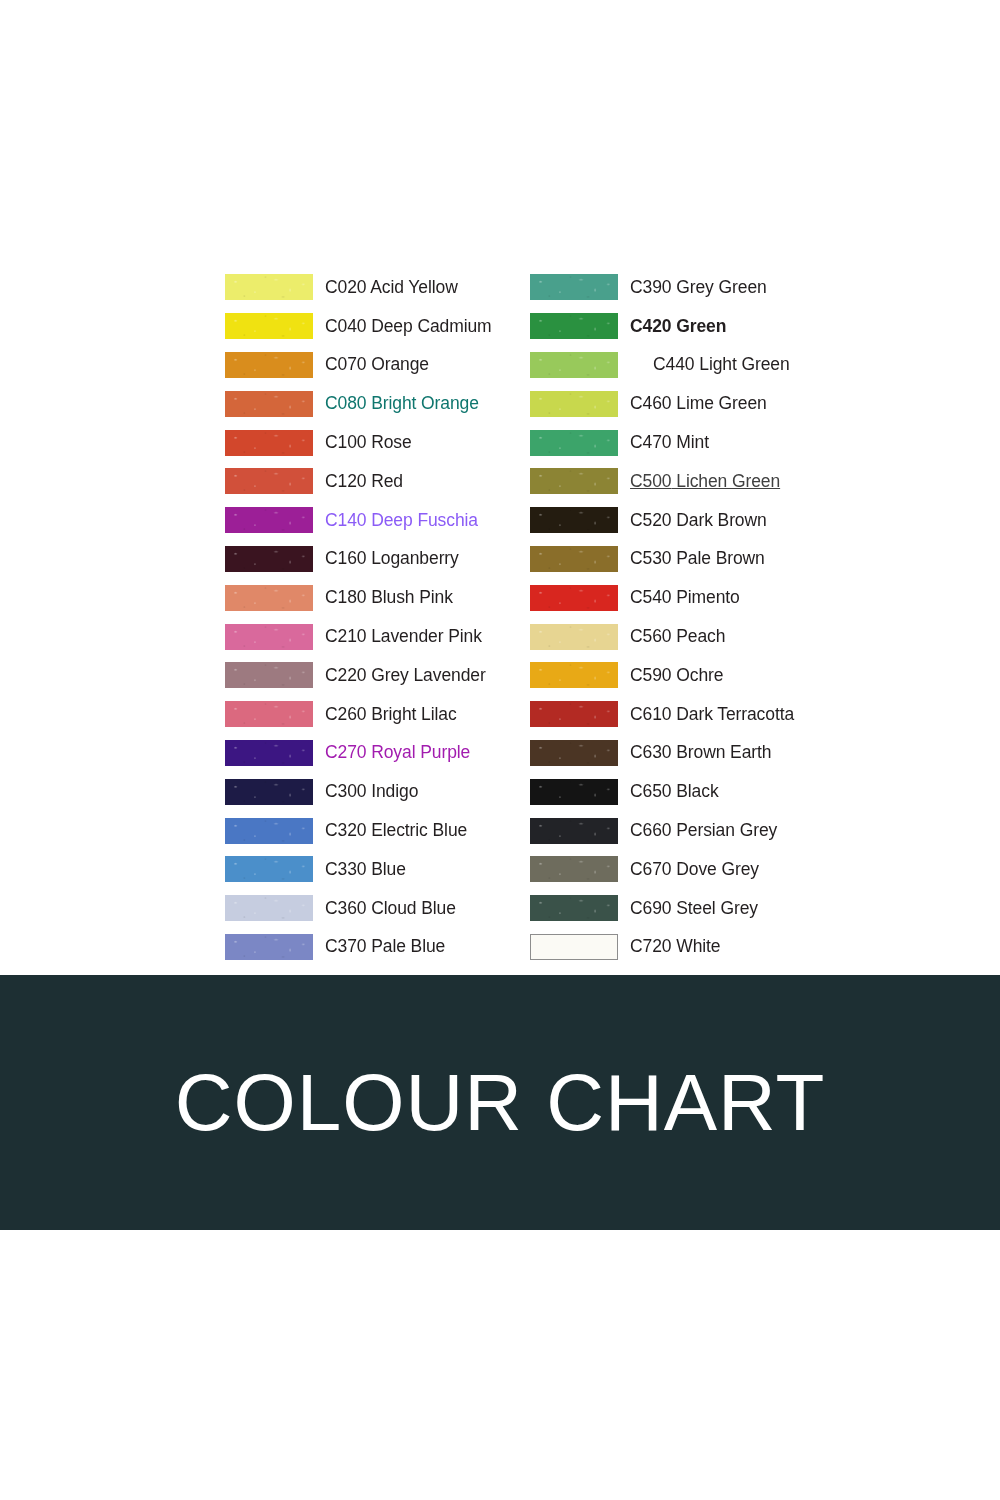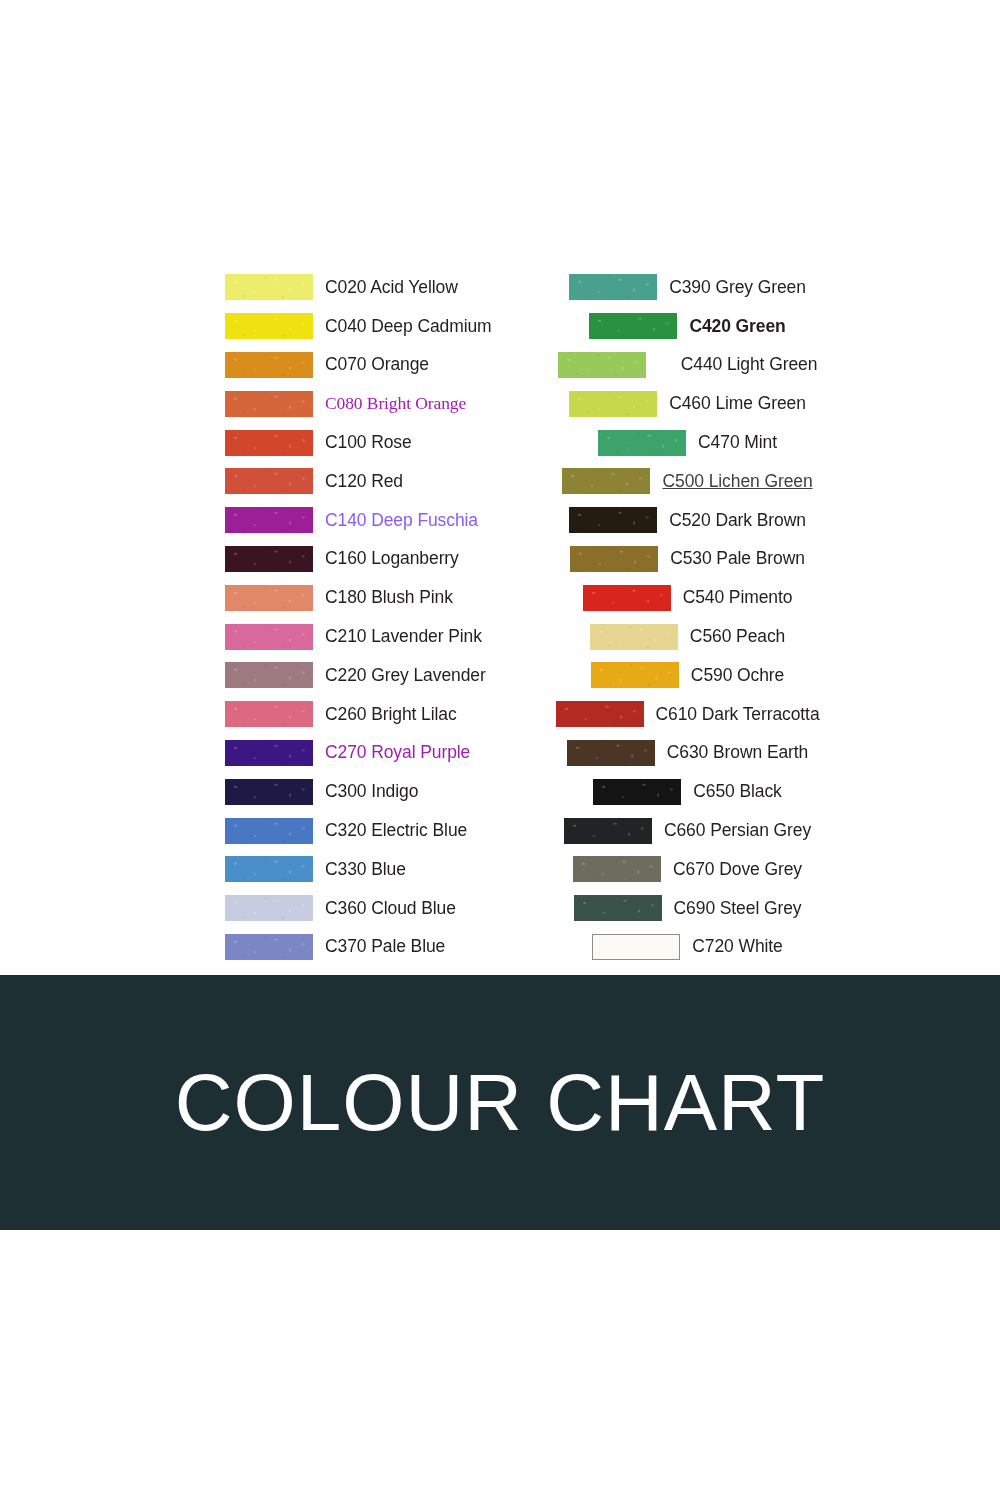--- a/index.html
+++ b/index.html
@@ -41,21 +41,21 @@
     display: flex;
     flex-direction: row;
     gap: 4px;
   }
 
   .color-column {
     display: flex;
     flex-direction: column;
     width: 303px;
   }
-  .color-column.right { width: 317px; align-items: center; }
+  .color-column.right { width: 317px; }
 
   .swatch-row {
     display: flex;
     flex-direction: row;
     align-items: center;
     height: 38.8px;
   }
 
   .swatch {
     width: 88px;
@@ -139,21 +139,21 @@
           <div class="swatch-row">
             <div class="swatch" style="background: rgb(240, 226, 17);"></div>
             <div class="swatch-label" style="color: rgb(35, 31, 32);"><span class="swatch-code">C040</span><span class="swatch-name"> Deep Cadmium</span></div>
           </div>
           <div class="swatch-row">
             <div class="swatch" style="background: rgb(217, 141, 29);"></div>
             <div class="swatch-label" style="color: rgb(35, 31, 32);"><span class="swatch-code">C070</span><span class="swatch-name"> Orange</span></div>
           </div>
           <div class="swatch-row">
             <div class="swatch" style="background: rgb(212, 102, 58);"></div>
-            <div class="swatch-label" style="color: #a21caf; font-family: Liberation Serif, serif;"><span class="swatch-code">C080</span><span class="swatch-name"> Bright Orange</span></div>
+            <div class="swatch-label" style="color: #0f766e;"><span class="swatch-code">C080</span><span class="swatch-name"> Bright Orange</span></div>
           </div>
           <div class="swatch-row">
             <div class="swatch" style="background: rgb(210, 71, 44);"></div>
             <div class="swatch-label" style="color: rgb(35, 31, 32);"><span class="swatch-code">C100</span><span class="swatch-name"> Rose</span></div>
           </div>
           <div class="swatch-row">
             <div class="swatch" style="background: rgb(209, 80, 58);"></div>
             <div class="swatch-label" style="color: rgb(35, 31, 32);"><span class="swatch-code">C120</span><span class="swatch-name"> Red</span></div>
           </div>
           <div class="swatch-row">

